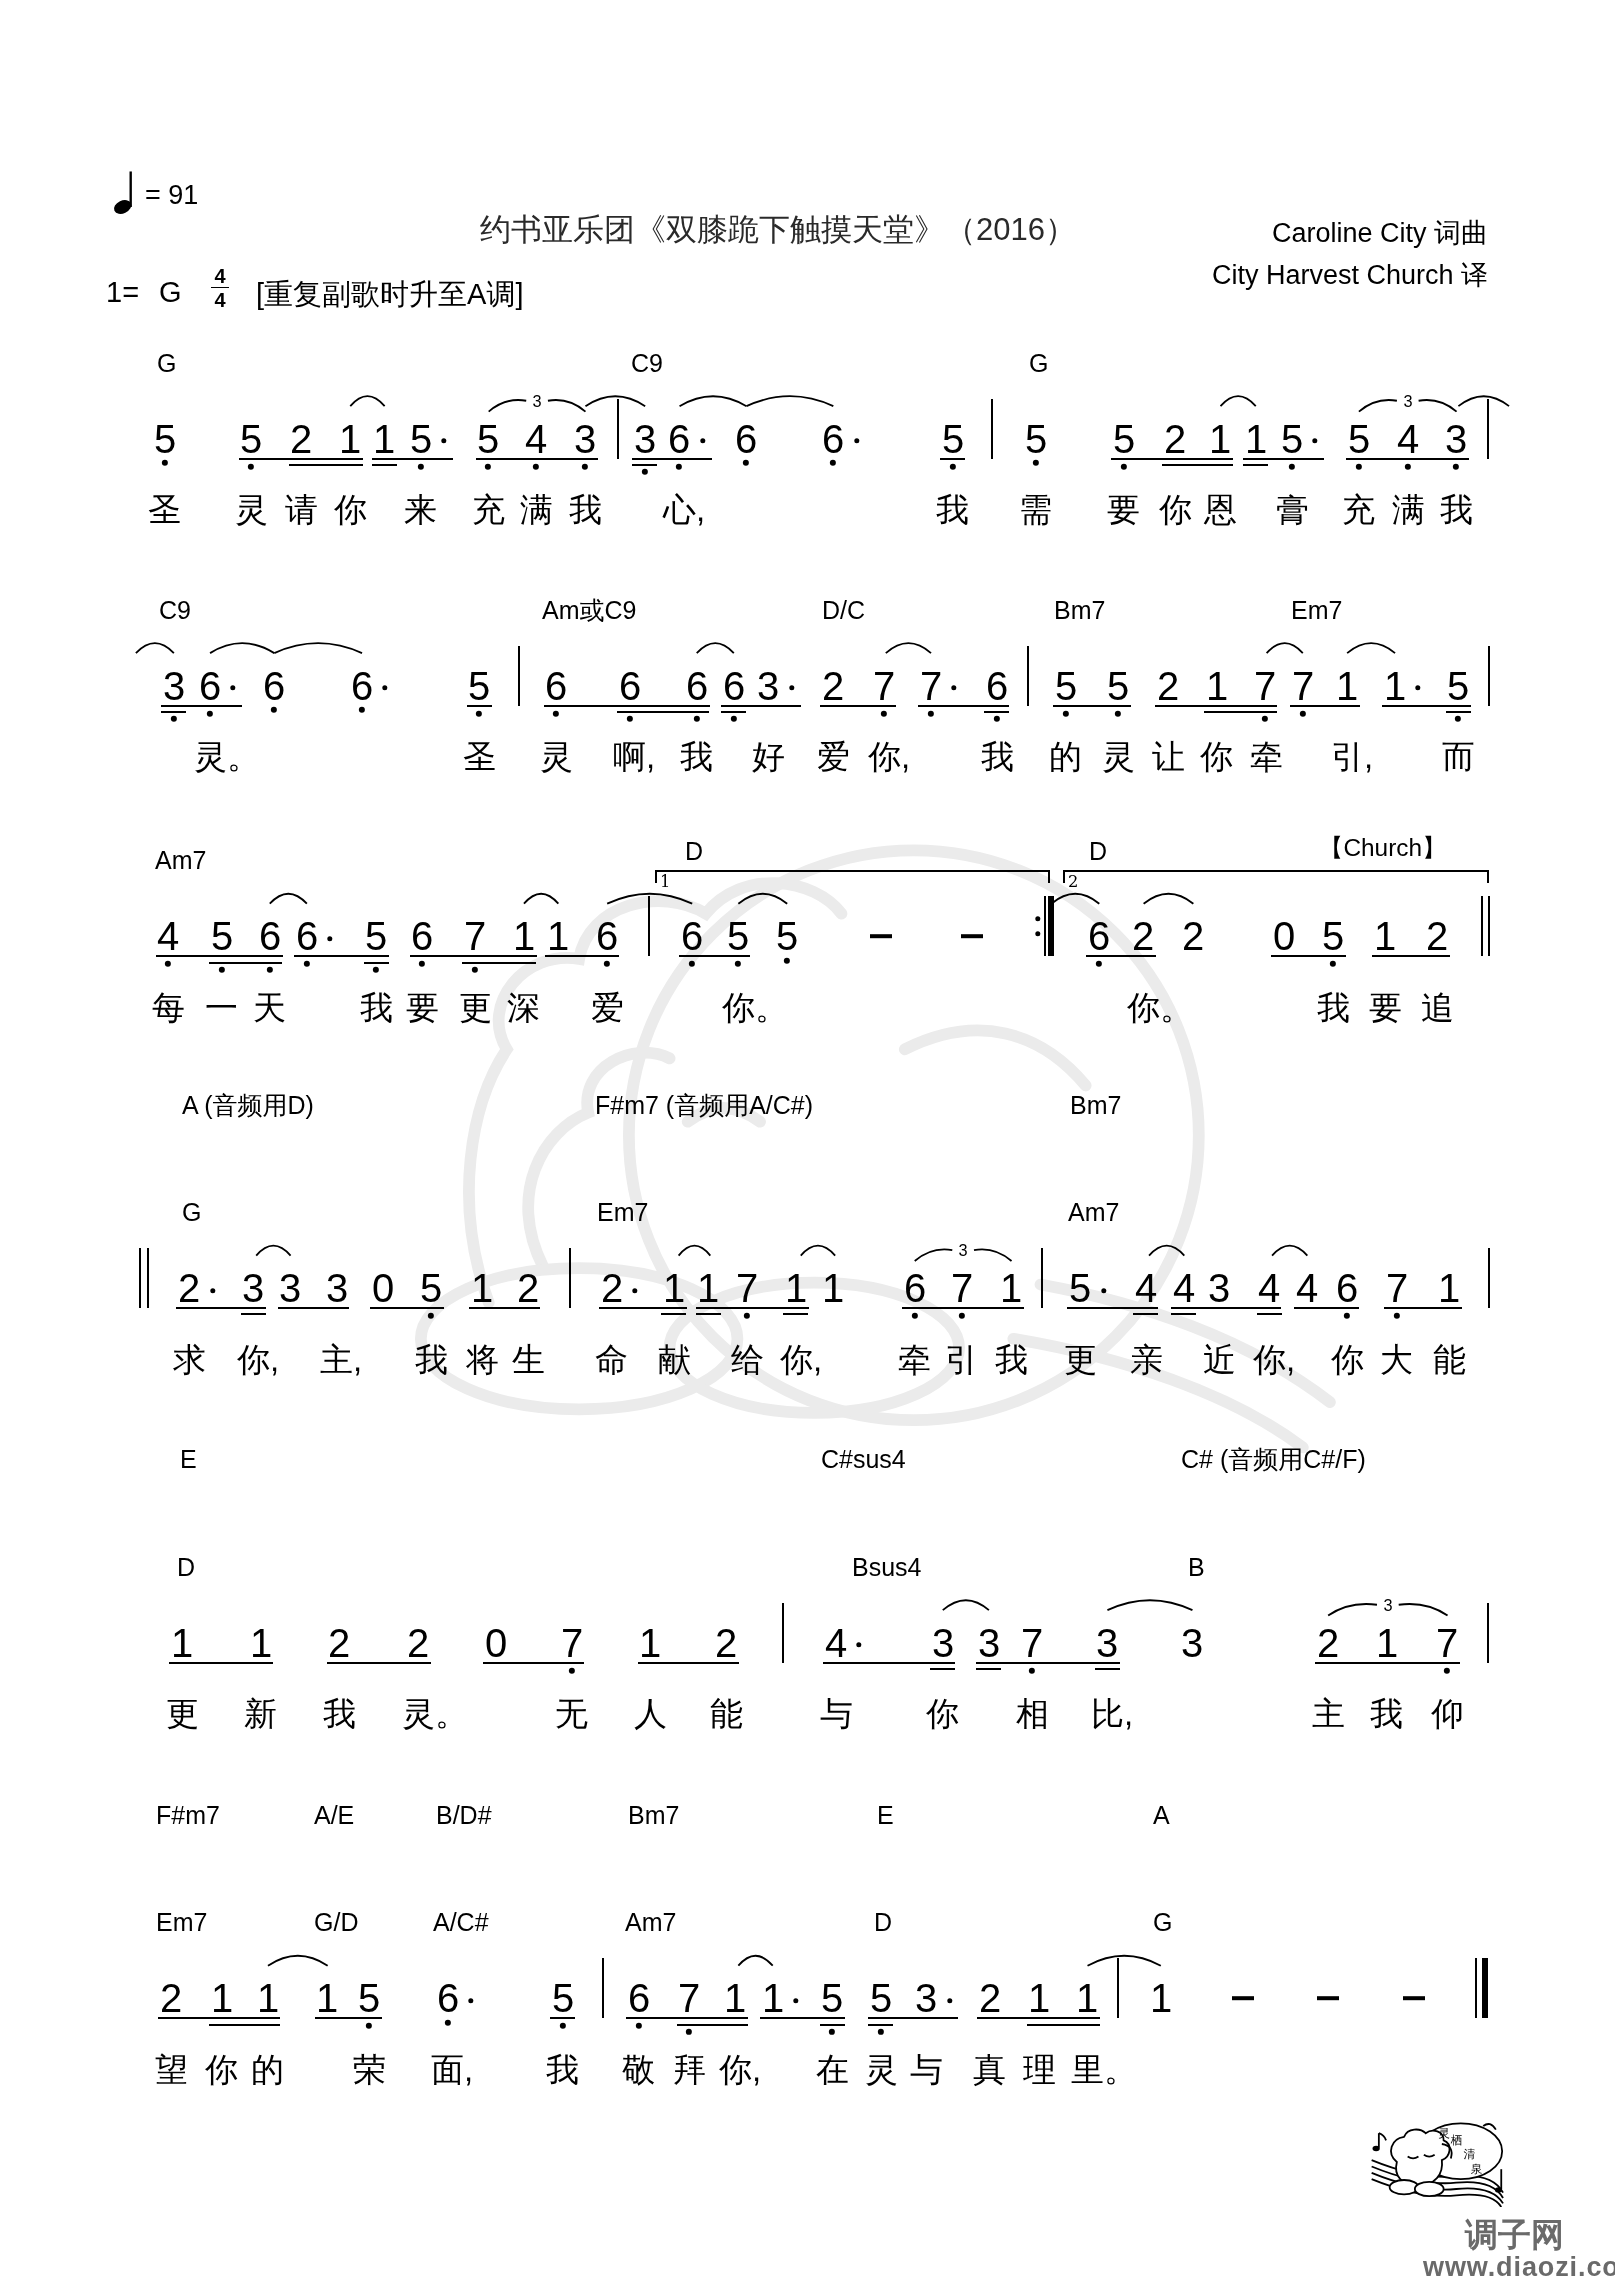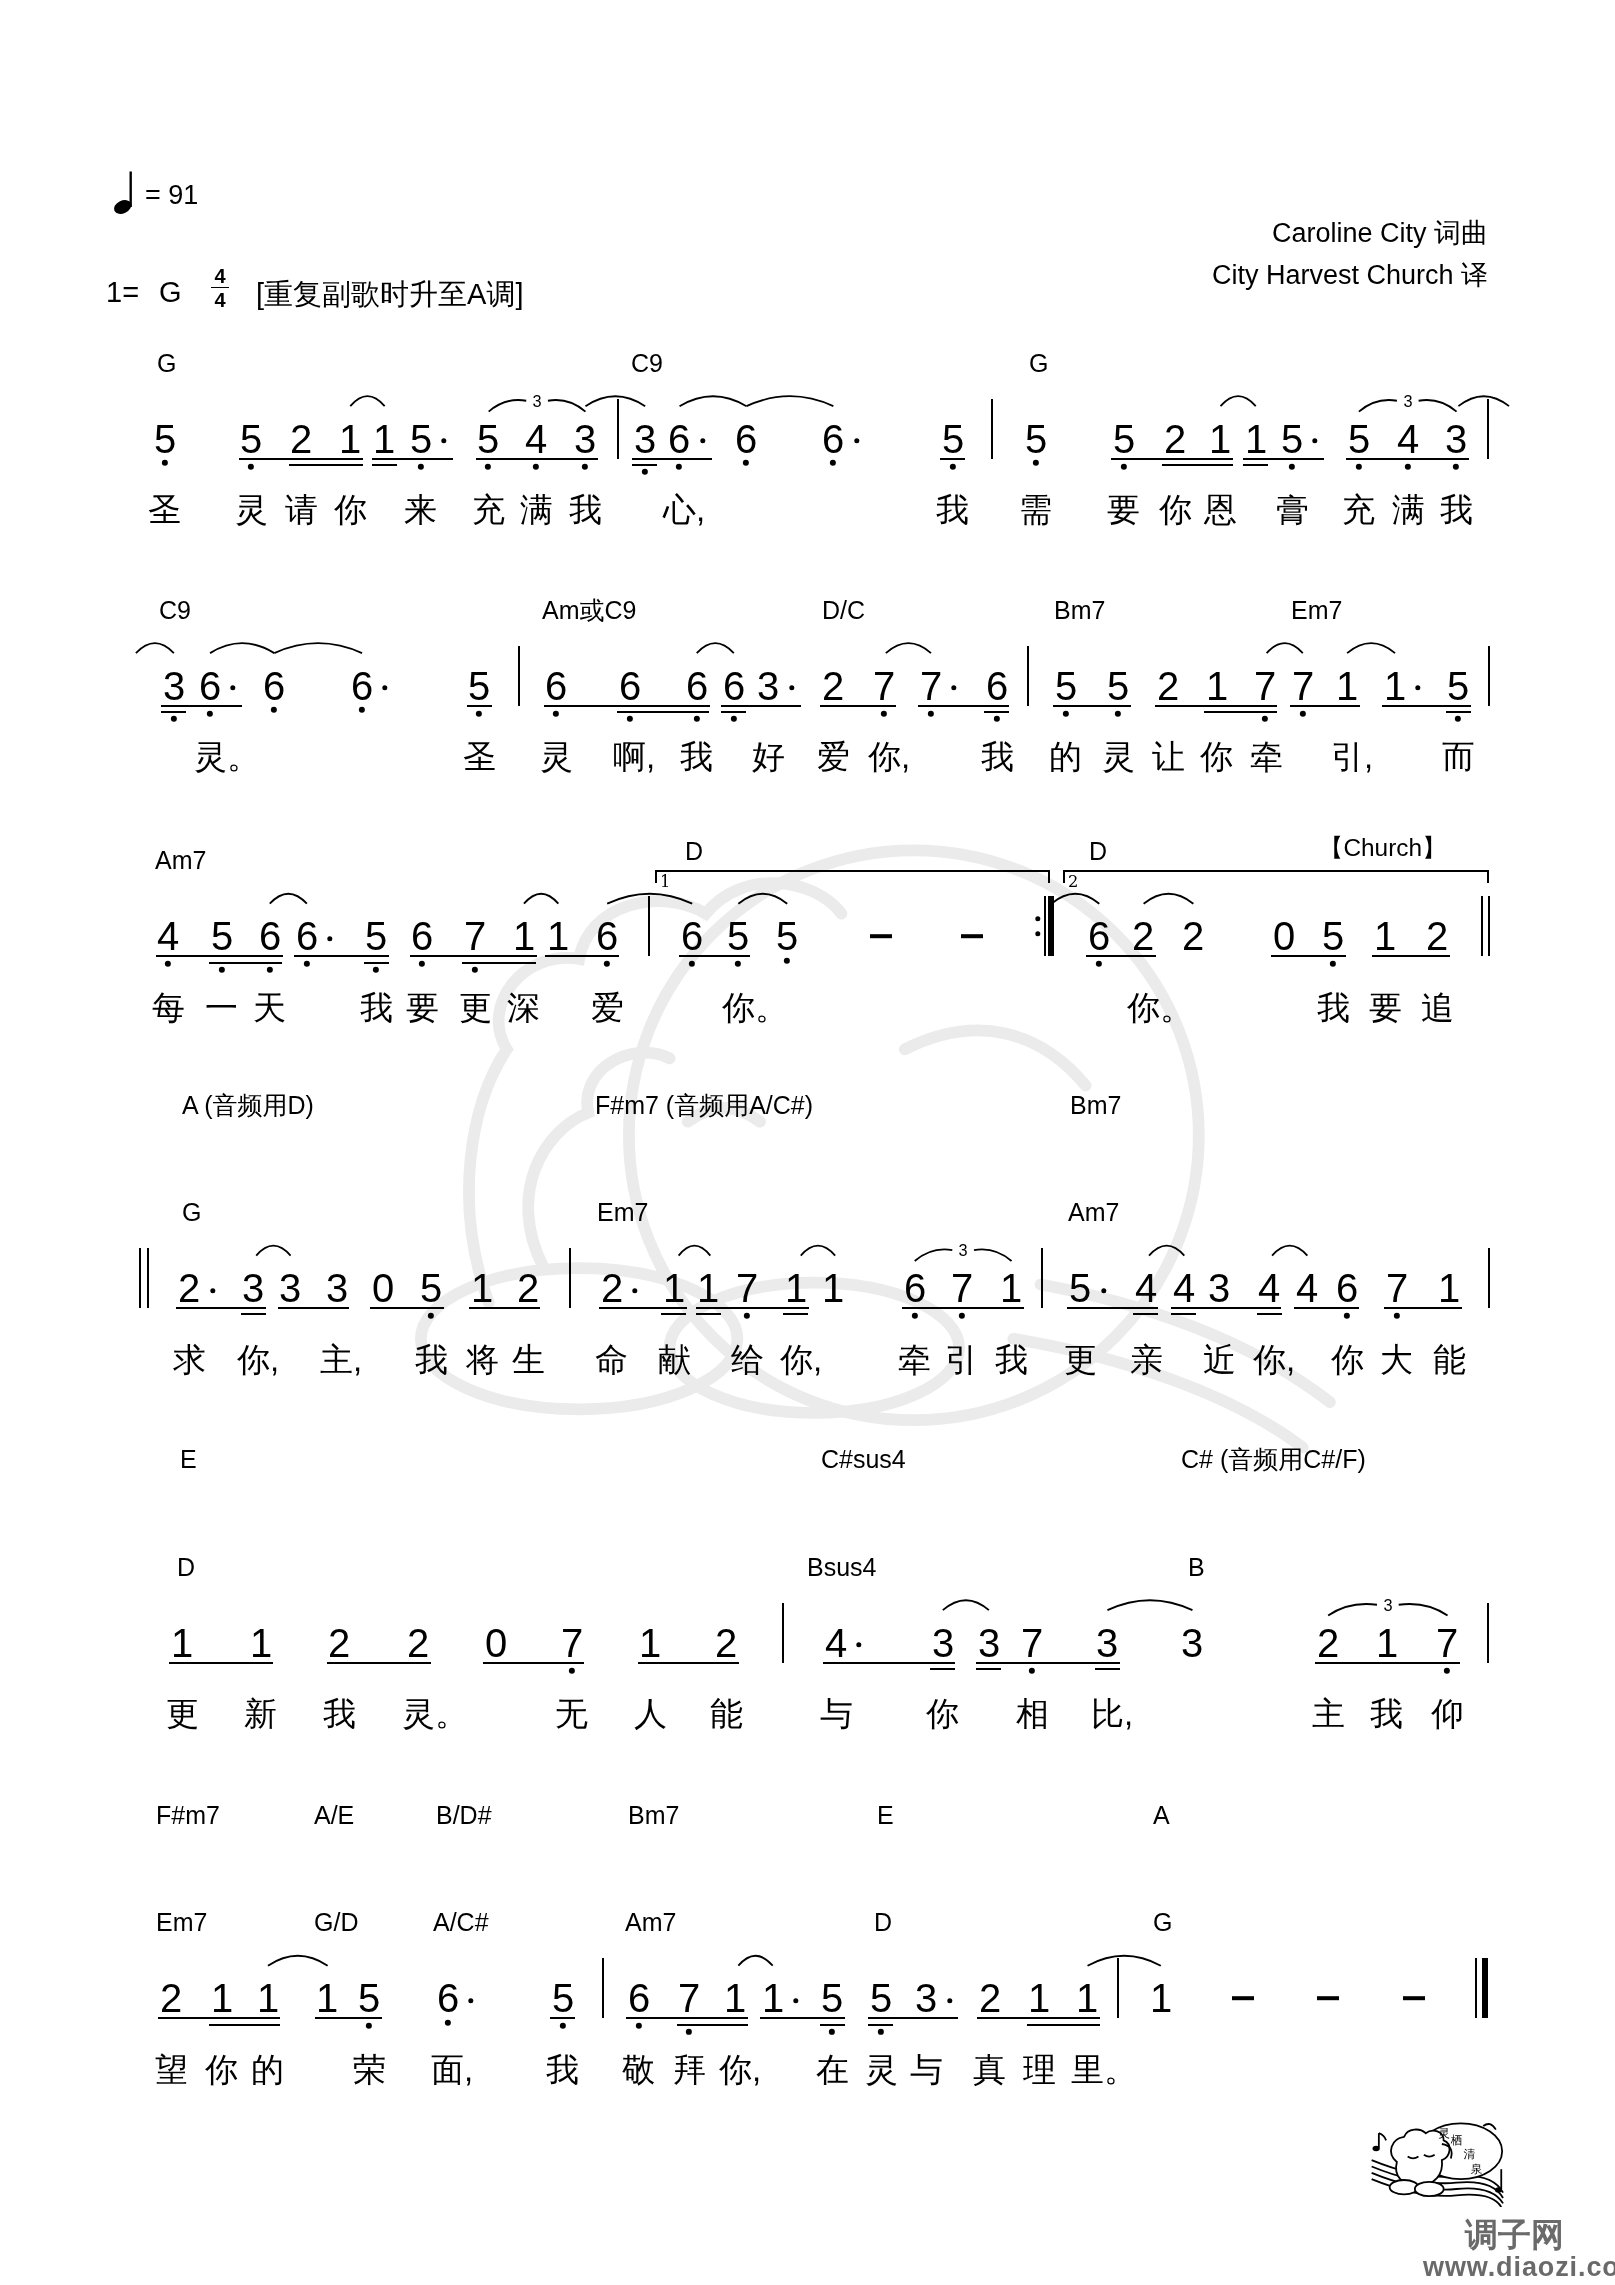--- a/index.html
+++ b/index.html
@@ -52,20 +52,21 @@
       <path d="M600 1400 C 560 1320 600 1250 650 1230 C 640 1180 700 1150 740 1170"></path>
       <ellipse cx="640" cy="1480" rx="175" ry="78"></ellipse>
       <ellipse cx="900" cy="1490" rx="160" ry="72"></ellipse>
       <path d="M760 1240 q 40 -30 80 0"></path>
       <path d="M1150 1420 C 1260 1440 1380 1480 1470 1550"></path>
       <path d="M1120 1480 C 1240 1500 1360 1540 1440 1600"></path>
       <path d="M1000 1160 C 1080 1120 1150 1140 1200 1200"></path>
     </g>
   </svg>
 
+  <div id="subtitle" class="hdr">约书亚乐团《双膝跪下触摸天堂》（2016）</div>
   <div id="composer" class="hdr">Caroline City 词曲</div>
   <div id="translator" class="hdr">City Harvest Church 译</div>
 
   <svg style="position:absolute;left:109px;top:166px;" width="31" height="51" viewBox="0 0 34 56">
     <ellipse cx="15" cy="45" rx="10" ry="7" transform="rotate(-25 15 45)" fill="#000"></ellipse>
     <rect x="22.5" y="6" width="2.6" height="39" fill="#000"></rect>
   </svg>
   <div id="tempo-text" class="hdr">= 91</div>
 
   <div id="key-eq" class="hdr">1=</div>
@@ -445,21 +446,21 @@
       <div class="lyric" style="left: 1130px; top: 1359px;">亲</div>
       <div class="lyric" style="left: 1203px; top: 1359px;">近</div>
       <div class="lyric" style="left: 1253px; top: 1359px;">你,</div>
       <div class="lyric" style="left: 1331px; top: 1359px;">你</div>
       <div class="lyric" style="left: 1380px; top: 1359px;">大</div>
       <div class="lyric" style="left: 1433px; top: 1359px;">能</div>
       <div class="chord" style="left: 180px; top: 1459px;">E</div>
       <div class="chord" style="left: 821px; top: 1459px;">C#sus4</div>
       <div class="chord" style="left: 1181px; top: 1459px;">C# (音频用C#/F)</div>
       <div class="chord" style="left: 177px; top: 1567px;">D</div>
-      <div class="chord" style="left: 807px; top: 1567px;">Bsus4</div>
+      <div class="chord" style="left: 852px; top: 1567px;">Bsus4</div>
       <div class="chord" style="left: 1188px; top: 1567px;">B</div>
       <div class="note" style="left: 182px; top: 1643px;">1</div>
       <div class="note" style="left: 261px; top: 1643px;">1</div>
       <div class="note" style="left: 339px; top: 1643px;">2</div>
       <div class="note" style="left: 418px; top: 1643px;">2</div>
       <div class="note" style="left: 496px; top: 1643px;">0</div>
       <div class="note" style="left: 572px; top: 1643px;">7</div>
       <div class="odot" style="left: 572px; top: 1671px;"></div>
       <div class="note" style="left: 650px; top: 1643px;">1</div>
       <div class="note" style="left: 726px; top: 1643px;">2</div>

